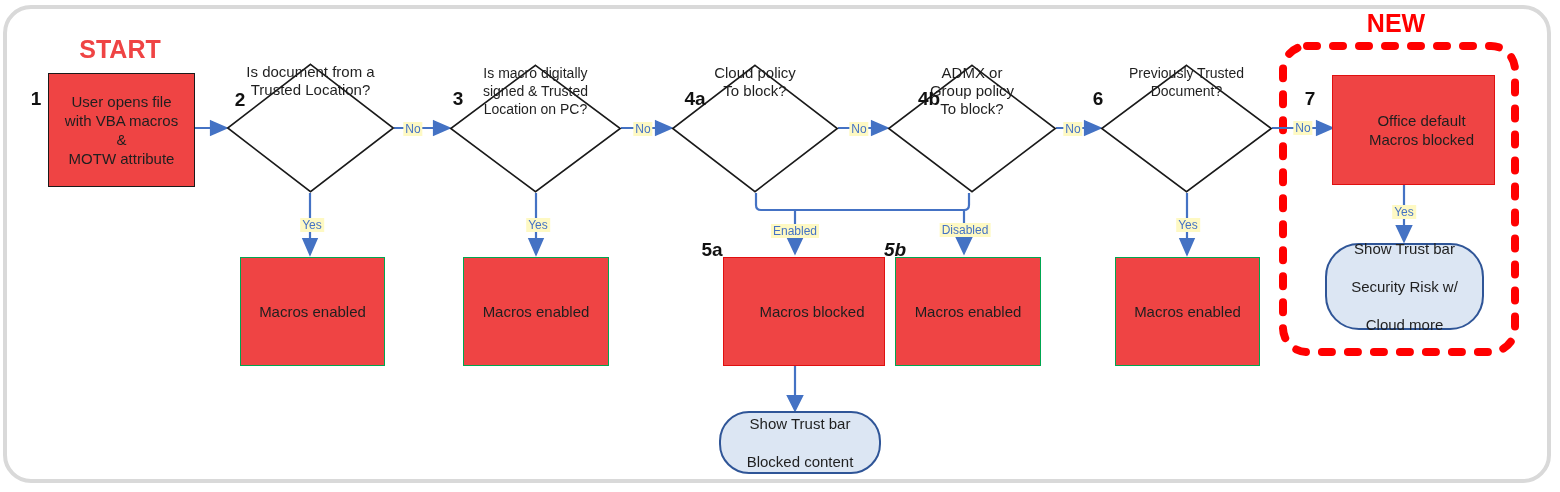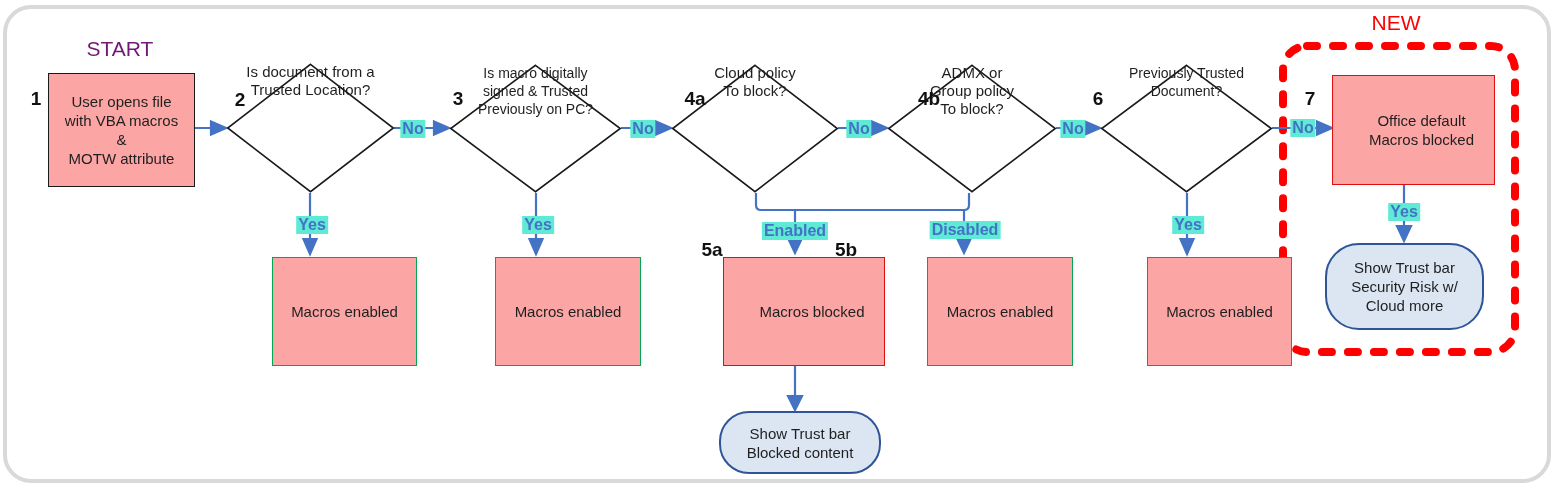--- a/index.html
+++ b/index.html
@@ -6,54 +6,54 @@
   .canvas {
     position:relative; width:1560px; height:492px; overflow:hidden;
     background:#ffffff; font-family:"Liberation Sans", sans-serif; color:#1f1f1f;
   }
   .frame {
     position:absolute; left:3px; top:5px; width:1540px; height:470px;
     border:4px solid #d9d9d9; border-radius:28px; z-index:0;
   }
   .wires { position:absolute; left:0; top:0; width:1560px; height:492px; z-index:1; }
   .pbox {
-    position:absolute; background:#fca5a5; z-index:2;
+    position:absolute; background:#ef4444; z-index:2;
     display:flex; flex-direction:column; align-items:center; justify-content:center;
     text-align:center; font-size:15px; line-height:19px;
   }
   .b-black { border:1.5px solid #1a1a1a; }
-  .b-green { border:1.5px solid #00a651;margin-left:32px; }
+  .b-green { border:1.5px solid #00a651; }
   .b-red   { border:1.5px solid #e01010;padding-left:16px; }
   .diamond { position:absolute; z-index:2; }
   .diamond svg { position:absolute; left:0; top:0; width:100%; height:100%; }
   .dtext {
     position:absolute; inset:0; display:flex; flex-direction:column;
     align-items:center; text-align:center;
     font-size:15px; line-height:18px; z-index:3;
   }
   .small .dtext { font-size:14px; }
   .pill {
     position:absolute; z-index:2; background:#dce6f3; border:2px solid #2f5597;
     border-radius:34px; display:flex; flex-direction:column; align-items:center;
-    justify-content:center; text-align:center; font-size:15px; line-height:19px;
+    justify-content:center; text-align:center; font-size:15px; line-height:19px;gap:19px;
   }
   .num {
     position:absolute; transform:translate(-50%,-50%); z-index:4;
     font-weight:bold; font-size:19px; color:#111111;
   }
   .elabel {
     position:absolute; transform:translate(-50%,-50%); z-index:4;
-    font-weight:bold; font-size:16px; color:#4472c4; background:#5eead4; padding:0 2px;
+    font-weight:normal; font-size:12px; color:#4472c4; background:#fef9c3; padding:0 2px;
     white-space:nowrap;
   }
   .tag {
     position:absolute; transform:translate(-50%,-50%); z-index:4;
-    font-weight:normal; font-size:21px; white-space:nowrap;
+    font-weight:bold; font-size:25px; white-space:nowrap;
   }
-  .tag-start { color:#701a75; }
+  .tag-start { color:#ef4444; }
   .tag-new   { color:#ff0000; }
 </style>
 </head>
 <body>
 
 <div class="canvas">
   <div class="frame"></div>
 
   <svg class="wires" viewBox="0 0 1560 492">
 
@@ -81,21 +81,21 @@
 
   <div class="tag tag-start" style="left:120px; top:49px;">START</div>
   <div class="tag tag-new" style="left:1396px; top:23px;">NEW</div>
 
   <div class="num" style="left:36px; top:99px;">1</div>
   <div class="num" style="left:240px; top:100px;">2</div>
   <div class="num" style="left:458px; top:99px;">3</div>
   <div class="num" style="left:683px; top:99px;margin-left:12px;">4a</div>
   <div class="num" style="left:929px; top:99px;">4b</div>
   <div class="num" style="left:712px; top:250px;">5a</div>
-  <div class="num" style="left:846px; top:250px;">5b</div>
+  <div class="num" style="left:895px; top:250px;font-style:italic;">5b</div>
   <div class="num" style="left:1098px; top:99px;">6</div>
   <div class="num" style="left:1310px; top:99px;">7</div>
 
   <div class="pbox b-black" style="left:48px; top:73px; width:145px; height:112px;">
     <div>User opens file</div>
     <div>with VBA macros</div>
     <div>&amp;</div>
     <div>MOTW attribute</div>
   </div>
 
@@ -109,21 +109,21 @@
     </div>
   </div>
 
   <div class="diamond small" style="left:449px; top:64px; width:173px; height:129px;">
     <svg viewBox="0 0 100 100" preserveAspectRatio="none">
       <polygon points="50,1 99,50 50,99 1,50" fill="#ffffff" stroke="#1a1a1a" stroke-width="1.6" vector-effect="non-scaling-stroke"></polygon>
     </svg>
     <div class="dtext">
       <div>Is macro digitally</div>
       <div>signed &amp; Trusted</div>
-      <div>Previously on PC?</div>
+      <div>Location on PC?</div>
     </div>
   </div>
 
   <div class="diamond" style="left:671px; top:64px; width:168px; height:129px;">
     <svg viewBox="0 0 100 100" preserveAspectRatio="none">
       <polygon points="50,1 99,50 50,99 1,50" fill="#ffffff" stroke="#1a1a1a" stroke-width="1.6" vector-effect="non-scaling-stroke"></polygon>
     </svg>
     <div class="dtext">
       <div>Cloud policy</div>
       <div>To block?</div>

